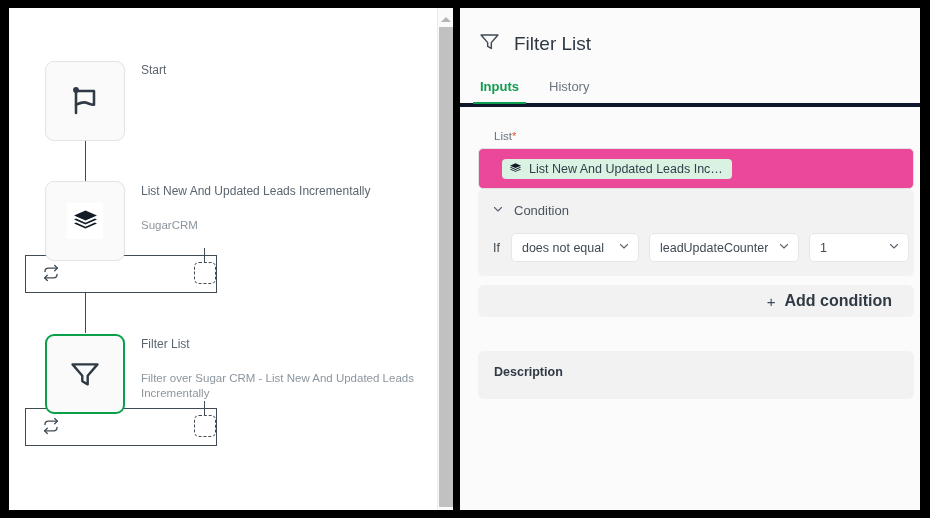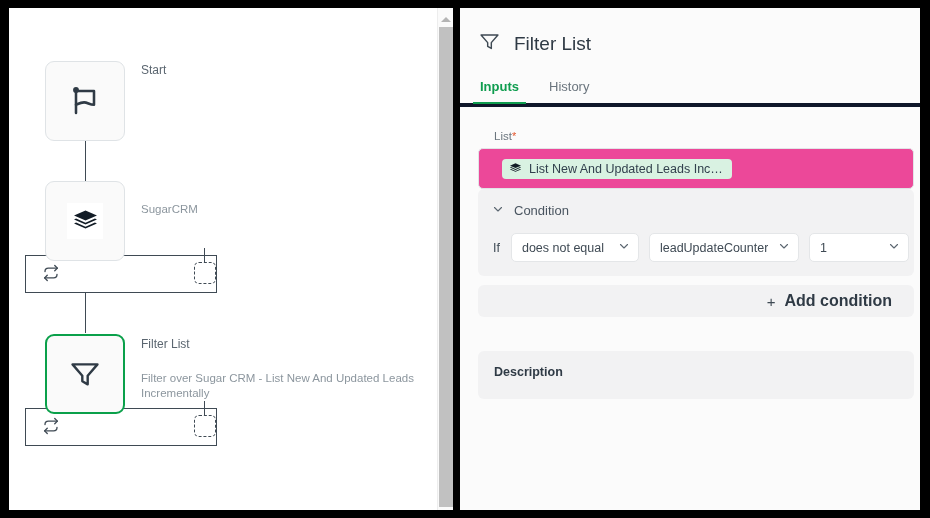--- a/index.html
+++ b/index.html
@@ -364,20 +364,21 @@
       <div class="node" style="left:36px; top:173px;">
         <span class="node-icon-badge">
           <svg width="27" height="27" viewBox="0 0 24 24" fill="#121c26">
             <path d="M12 2.2 1.8 6.7 12 11.2 22.2 6.7z"></path>
             <path d="M12 13.1 3.6 9.4 1.8 10.2 12 14.7l10.2-4.5-1.8-.8z"></path>
             <path d="M12 16.6 3.6 12.9l-1.8.8L12 18.2l10.2-4.5-1.8-.8z"></path>
           </svg>
         </span>
       </div>
       <div class="node-label" style="left:132px; top:175px; width:290px;">
+        <div class="node-title">List New And Updated Leads Incrementally</div>
         <div class="node-sub">SugarCRM</div>
       </div>
 
       <div class="node selected" style="left:36px; top:326px;">
         <span>
           <svg width="34" height="34" viewBox="0 0 24 24" fill="none" stroke="#2f3a45" stroke-width="1.7" stroke-linejoin="round" stroke-linecap="round">
             <path d="M3.2 5.2h17.6l-6.9 8v6.1l-3.8-2.2v-3.9z"></path>
           </svg>
         </span>
       </div>

